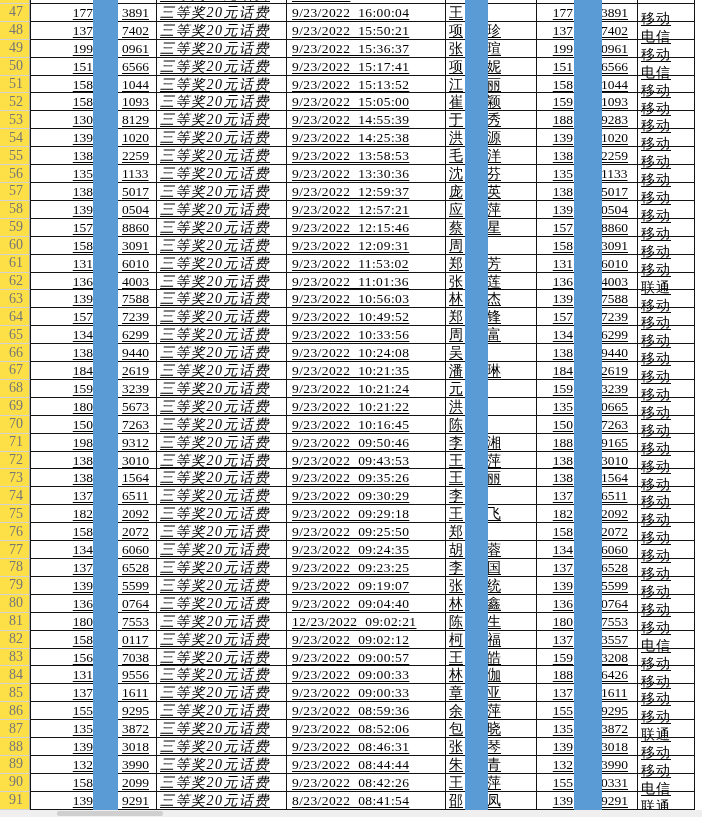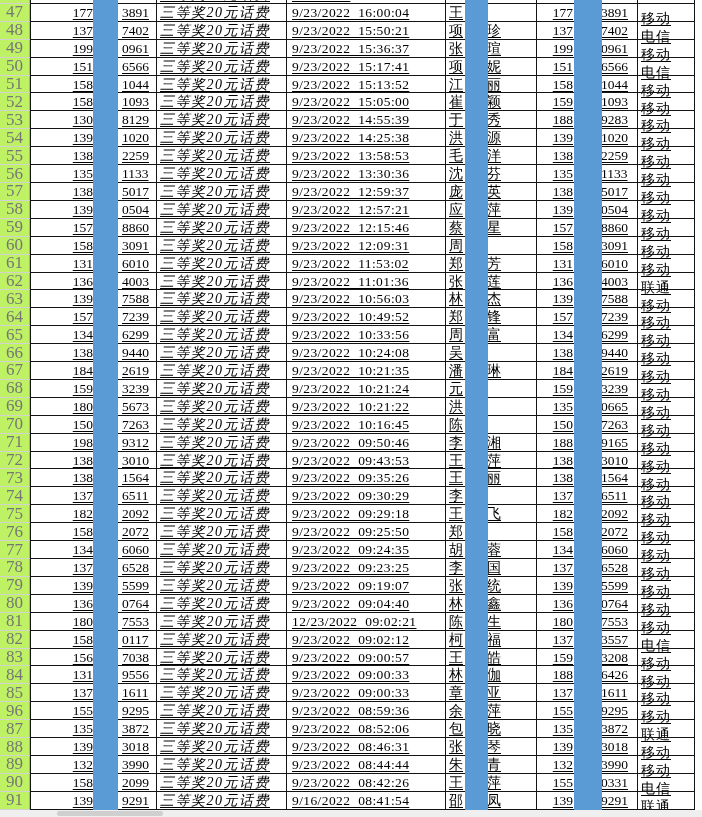--- a/index.html
+++ b/index.html
@@ -5,22 +5,22 @@
   html,body{margin:0;padding:0;}
   .screen{
     position:relative;width:702px;height:817px;background:#ffffff;overflow:hidden;
     font-family:"Liberation Serif","DejaVu Serif",serif;color:#000;
   }
   .grid{position:absolute;left:0;top:-14px;width:702px;}
   .row{display:flex;height:17.911px;box-sizing:border-box;position:relative;}
   .c{box-sizing:border-box;height:100%;position:relative;overflow:visible;
      border-bottom:1px solid #141414;border-right:1px solid #141414;}
   .rowhead{
-    width:30px;background:#bef264;border-right:1px solid #ababab;border-bottom:1px solid #d2d2d2;
-    color:#767676;font-size:17px;display:flex;align-items:center;justify-content:flex-end;
+    width:30px;background:#fde047;border-right:1px solid #ababab;border-bottom:1px solid #d2d2d2;
+    color:#767676;font-size:14px;display:flex;align-items:center;justify-content:flex-end;
     padding-right:6px;overflow:hidden;
   }
   .phoneL{width:127px;border-left:1px solid #141414;}
   .prize{width:130px;font-style:italic;}
   .date{width:159px;}
   .name{width:91px;}
   .phoneR{width:101px;}
   .op{width:57px;}
   .tail{width:7px;height:100%;box-sizing:border-box;}
   .t{
@@ -1080,21 +1080,21 @@
         <span class="t p">137</span>
         <span class="t s">1611</span>
       </div>
       <div class="c op">
         <span class="t">移动</span>
       </div>
       <div class="tail"></div>
     </div>
 
     <div class="row">
-      <div class="c rowhead">96</div>
+      <div class="c rowhead">86</div>
       <div class="c phoneL">
         <span class="t p">155</span>
         <span class="t s">9295</span>
       </div>
       <div class="c prize">
         <span class="t">三等奖20元话费</span>
       </div>
       <div class="c date">
         <span class="t">9/23/2022 08:59:36</span>
       </div>
@@ -1219,21 +1219,21 @@
     <div class="row">
       <div class="c rowhead">91</div>
       <div class="c phoneL">
         <span class="t p">139</span>
         <span class="t s">9291</span>
       </div>
       <div class="c prize">
         <span class="t">三等奖20元话费</span>
       </div>
       <div class="c date">
-        <span class="t">9/16/2022 08:41:54</span>
+        <span class="t">8/23/2022 08:41:54</span>
       </div>
       <div class="c name">
         <span class="t fam">邵</span>
         <span class="t giv">凤</span>
       </div>
       <div class="c phoneR">
         <span class="t p">139</span>
         <span class="t s">9291</span>
       </div>
       <div class="c op">

